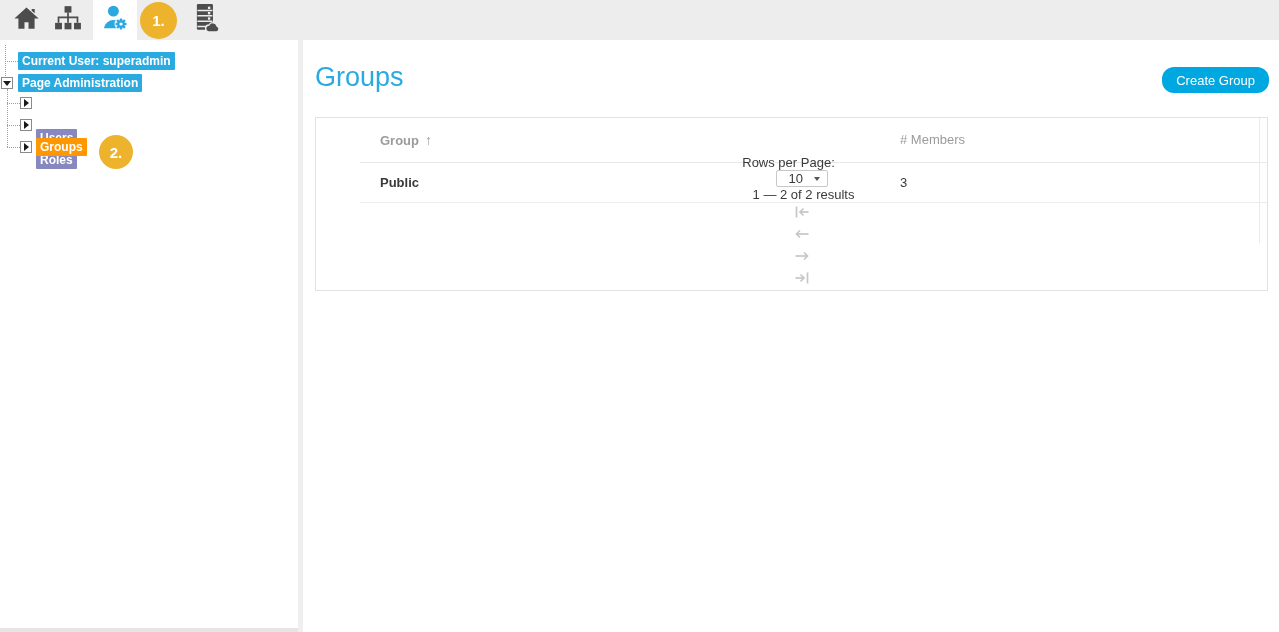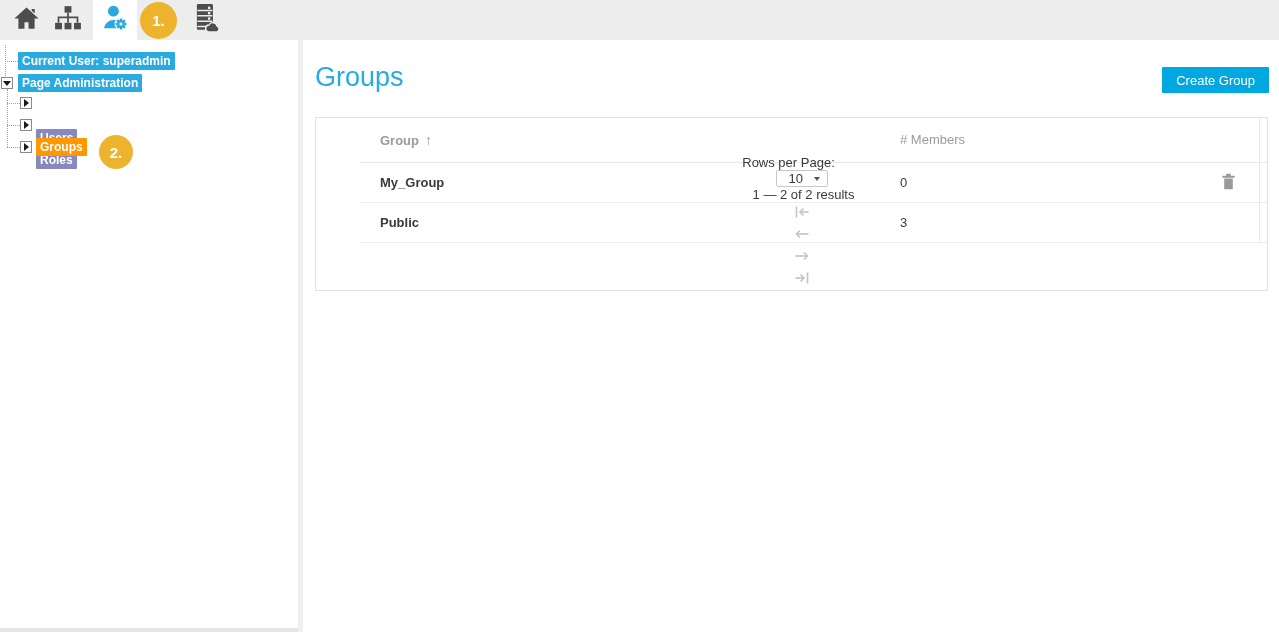--- a/index.html
+++ b/index.html
@@ -27,21 +27,21 @@
   .pill.blue   { background:#29abe2; }
   .pill.purple { background:#8888c0;margin-top:35px; }
   .pill.orange { background:#ff9800; }
   .badge.side { position:absolute; left:99px; top:135px; width:34px; height:34px; font-size:15px; z-index:3; }
   .side-scrollbar { position:absolute; left:0; top:588px; width:298px; height:4px; background:#e5e5e5; }
   .panel-divider { position:absolute; top:40px; left:298px; width:5px; height:592px; background:#efefef; }
 
   
   .page-title { position:absolute; left:315px; top:62px; font-size:27px; font-weight:400; color:#29abe2; }
   .create-btn { position:absolute; right:10px; top:67px; height:26px; padding:0 14px; border:none;
-    background:#00a8e1; color:#fff; font-size:13px; font-family:inherit; cursor:pointer; border-radius:1px; }
+    background:#00a8e1; color:#fff; font-size:13px; font-family:inherit; cursor:pointer; border-radius:12px; }
 
   .card { position:absolute; left:315px; top:117px; width:953px; height:174px;
     background:#fff; border:1px solid #e2e2e2;padding-left:44px; }
   .thead { position:relative; height:45px; border-bottom:1px solid #e8e8e8; }
   .th-group { position:absolute; left:20px; top:14px; font-size:13px; font-weight:bold; color:#9b9b9b; cursor:pointer; }
   .sort-arrow { color:#9b9b9b; font-weight:400; margin-left:6px; font-size:14px; }
   .th-members { position:absolute; left:540px; top:14px; font-size:13px; color:#9b9b9b; }
   .trow { position:relative; height:40px; border-bottom:1px solid #ececec; }
   .cell-group { position:absolute; left:20px; top:12px; font-size:13px; font-weight:bold; color:#3a3a3a; }
   .cell-members { position:absolute; left:540px; top:12px; font-size:13px; color:#3a3a3a; }
@@ -182,35 +182,20 @@
 <div class="card">
   <div class="thead">
     <div class="th-group">
       <span>Group</span><span class="sort-arrow">↑</span>
     </div>
     <div class="th-members">
       <span># Members</span>
     </div>
   </div>
 
-  <div class="trow">
-    <span class="cell-group">My_Group</span>
-    <span class="cell-members">0</span>
-    <button class="trash-btn">
-      <span>
-        <svg width="15" height="17" viewBox="0 0 15 17">
-          <g fill="#9a9a9a">
-            <rect x="5.2" y="0.8" width="4.6" height="2.2"></rect>
-            <rect x="1.4" y="2.8" width="12.2" height="2"></rect>
-            <rect x="3.2" y="5.6" width="8.6" height="10.6" rx="0.8"></rect>
-          </g>
-        </svg>
-      </span>
-    </button>
-  </div>
 
   <div class="trow">
     <span class="cell-group">Public</span>
     <span class="cell-members">3</span>
   </div>
 
   <div class="gutter"></div>
 
   <div class="pgfoot">
     <span class="pg-label">Rows per Page:</span>

